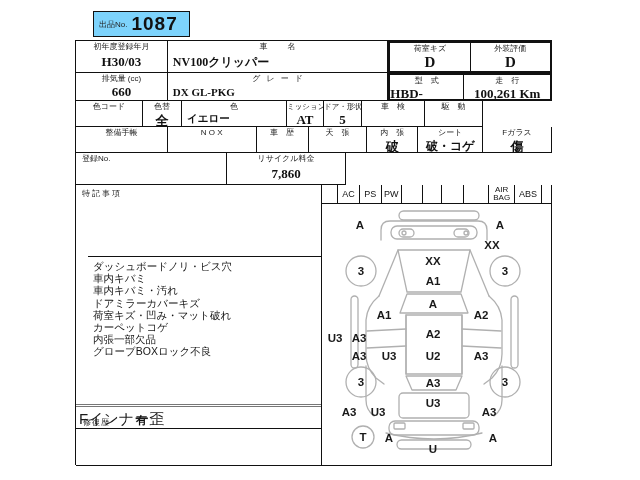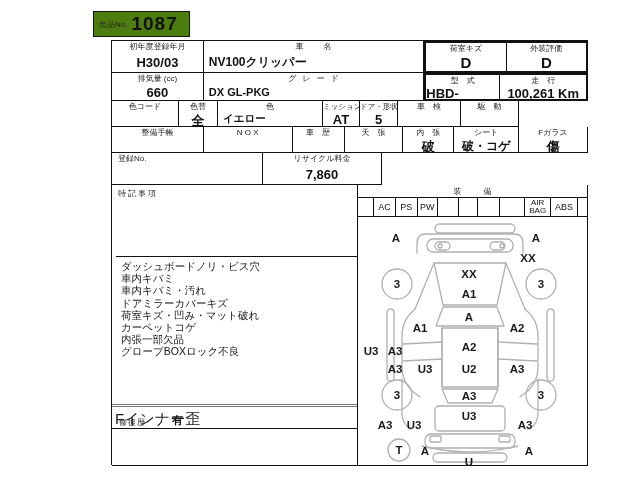--- a/index.html
+++ b/index.html
@@ -2,45 +2,45 @@
 <html><head>
 <meta charset="utf-8">
 <style>
   * { margin:0; padding:0; box-sizing:border-box; }
   html,body { width:640px; height:480px; background:#ffffff; overflow:hidden;
     font-family:"Liberation Sans","DejaVu Sans",sans-serif; color:#111; }
   #sheet { position:absolute; left:0; top:0; width:640px; height:480px; background:#fff; }
 
   
   #lotbox { position:absolute; left:93px; top:11px; width:97px; height:26px;
-    border:1.5px solid #111; display:flex; align-items:center; padding-left:5px; gap:4px; background:#4d7c0f; }
+    border:1.5px solid #111; display:flex; align-items:center; padding-left:5px; gap:4px; background:#7dd3fc; }
   .lot-label { font-size:8px; color:#222; }
   .lot-value { font-size:19px; font-weight:bold; letter-spacing:1px; }
 
   
   #tbl { position:absolute; left:75px; top:40px; width:477px; height:425px;
-    border-left:1.2px solid #111; border-top:1.2px solid #111; background:#fff;margin-left:36px; }
+    border-left:1.2px solid #111; border-top:1.2px solid #111; background:#fff; }
   .row { display:flex; }
   .cell { border-right:1px solid #111; border-bottom:1px solid #111;
     display:flex; flex-direction:column; overflow:hidden; }
   .lbl { font-size:8px; line-height:11px; text-align:center; color:#222; white-space:nowrap; }
   .lbl.sp { letter-spacing:6px; padding-left:6px; }
-  .val { font-weight:bold; font-size:13px; flex:1; display:flex; align-items:center; justify-content:center; }
+  .val { font-weight:bold; font-size:13px; flex:1; display:flex; align-items:center; justify-content:center;font-family:Liberation Serif, serif; }
   .val.left { justify-content:flex-start; padding-left:5px; }
   .rowA { height:32px; } .rowB { height:28px; } .rowC { height:26px; }
   .rowD { height:26px; } .rowE { height:32px; } .rowF { height:281px; }
   .thickbox { border:2px solid #111; display:flex; background:#fff; }
   .thickbox .cell { border-bottom:none; }
   .thickbox .cell:last-child { border-right:none; }
   .big { font-size:15px; }
 
   
   .panelL { width:247px; border-right:1px solid #111; border-bottom:1px solid #111; position:relative; }
   .notes-header { position:absolute; left:6px; top:3px; font-size:8px; letter-spacing:2px; color:#222; }
-  .notes-list { position:absolute; left:4px; right:0; top:71px; border-top:1px solid #111;
+  .notes-list { position:absolute; left:12px; right:0; top:71px; border-top:1px solid #111;
     padding:3px 5px; font-size:10.5px; line-height:12.2px; color:#151515; }
   .repair-row { position:absolute; left:0; right:0; top:219px; height:25px;
     border-top:3px double #777; border-bottom:1px solid #111;
     display:flex; align-items:flex-end; padding-left:7px; gap:26px; }
   .repair-label { font-size:8px; letter-spacing:1px; color:#222; }
   .repair-flag { font-size:11px; font-weight:bold; }
   .repair-detail { position:absolute; left:3px; top:225px; font-size:15px; color:#1a1a1a; }
 
   .panelR { width:230px; border-right:1px solid #111; border-bottom:1px solid #111;
     display:flex; flex-direction:column; }
@@ -199,21 +199,20 @@
             <div>グローブBOXロック不良</div>
           </div>
         <div class="repair-row">
           <span class="repair-label">修復歴</span>
           <span class="repair-flag">有</span>
         </div>
         <div class="repair-detail">Fインナー歪</div>
       </div>
 
       <div class="panelR">
-        <div class="equip-header">装　備</div>
         <div class="equip-row">
             <div class="eq-cell" style="width: 16px;"></div>
             <div class="eq-cell" style="width: 22px;">AC</div>
             <div class="eq-cell" style="width: 22px;">PS</div>
             <div class="eq-cell" style="width: 20px;">PW</div>
             <div class="eq-cell" style="width: 21px;"></div>
             <div class="eq-cell" style="width: 20px;"></div>
             <div class="eq-cell" style="width: 22px;"></div>
             <div class="eq-cell" style="width: 25px;"></div>
             <div class="eq-cell" style="width: 26px; font-size: 8px;">AIR BAG</div>

